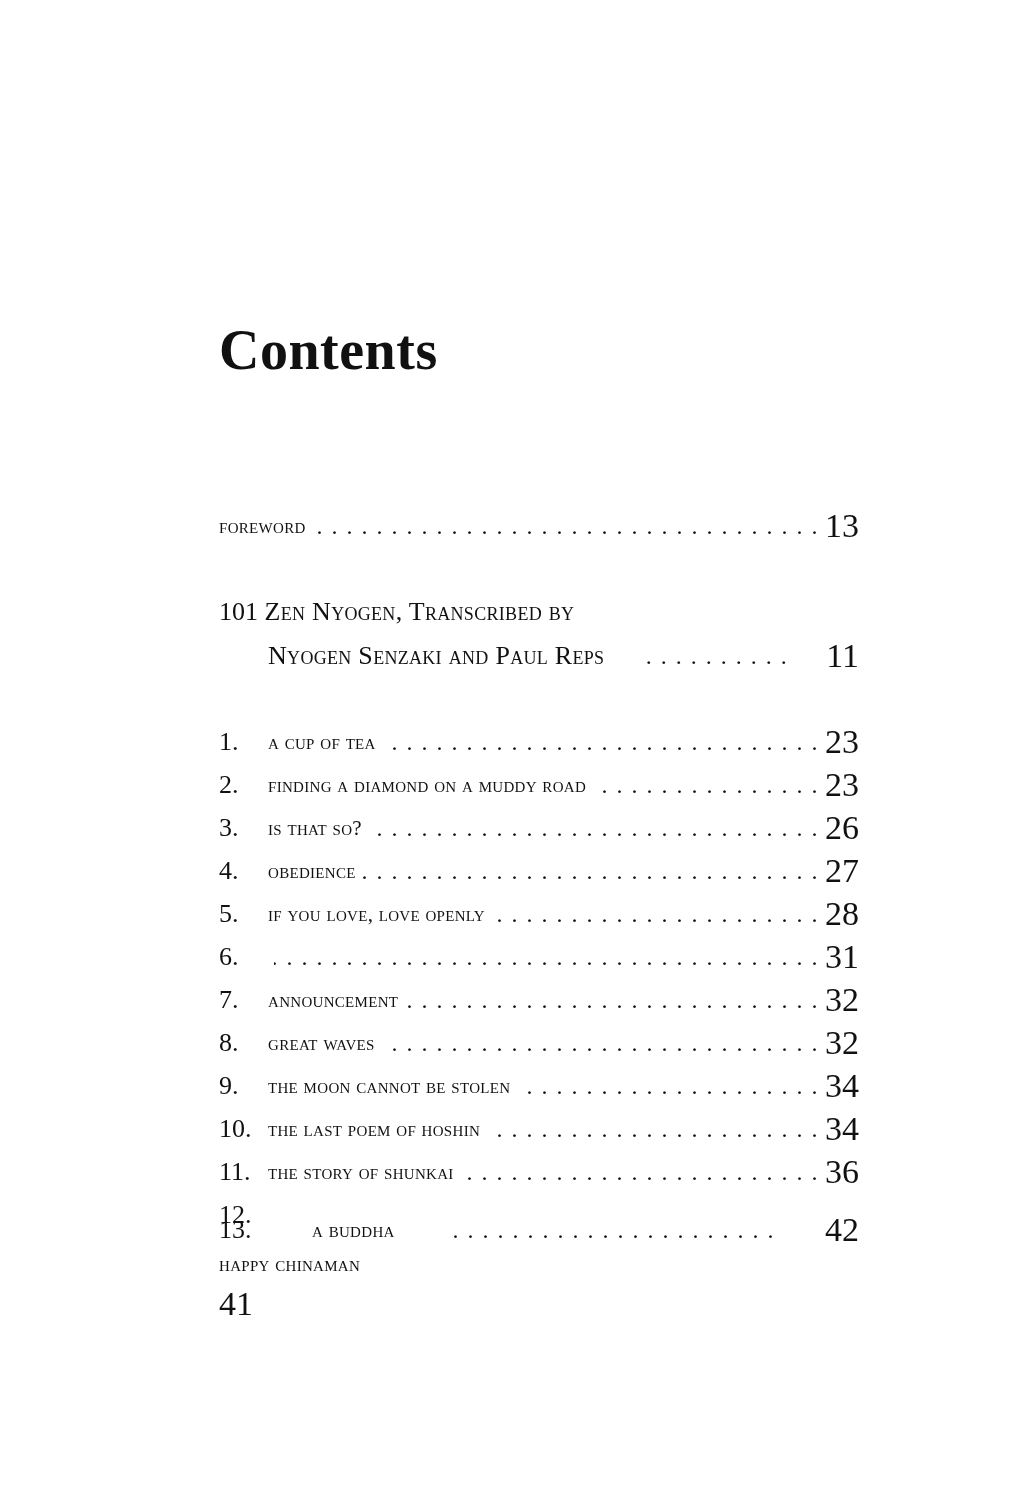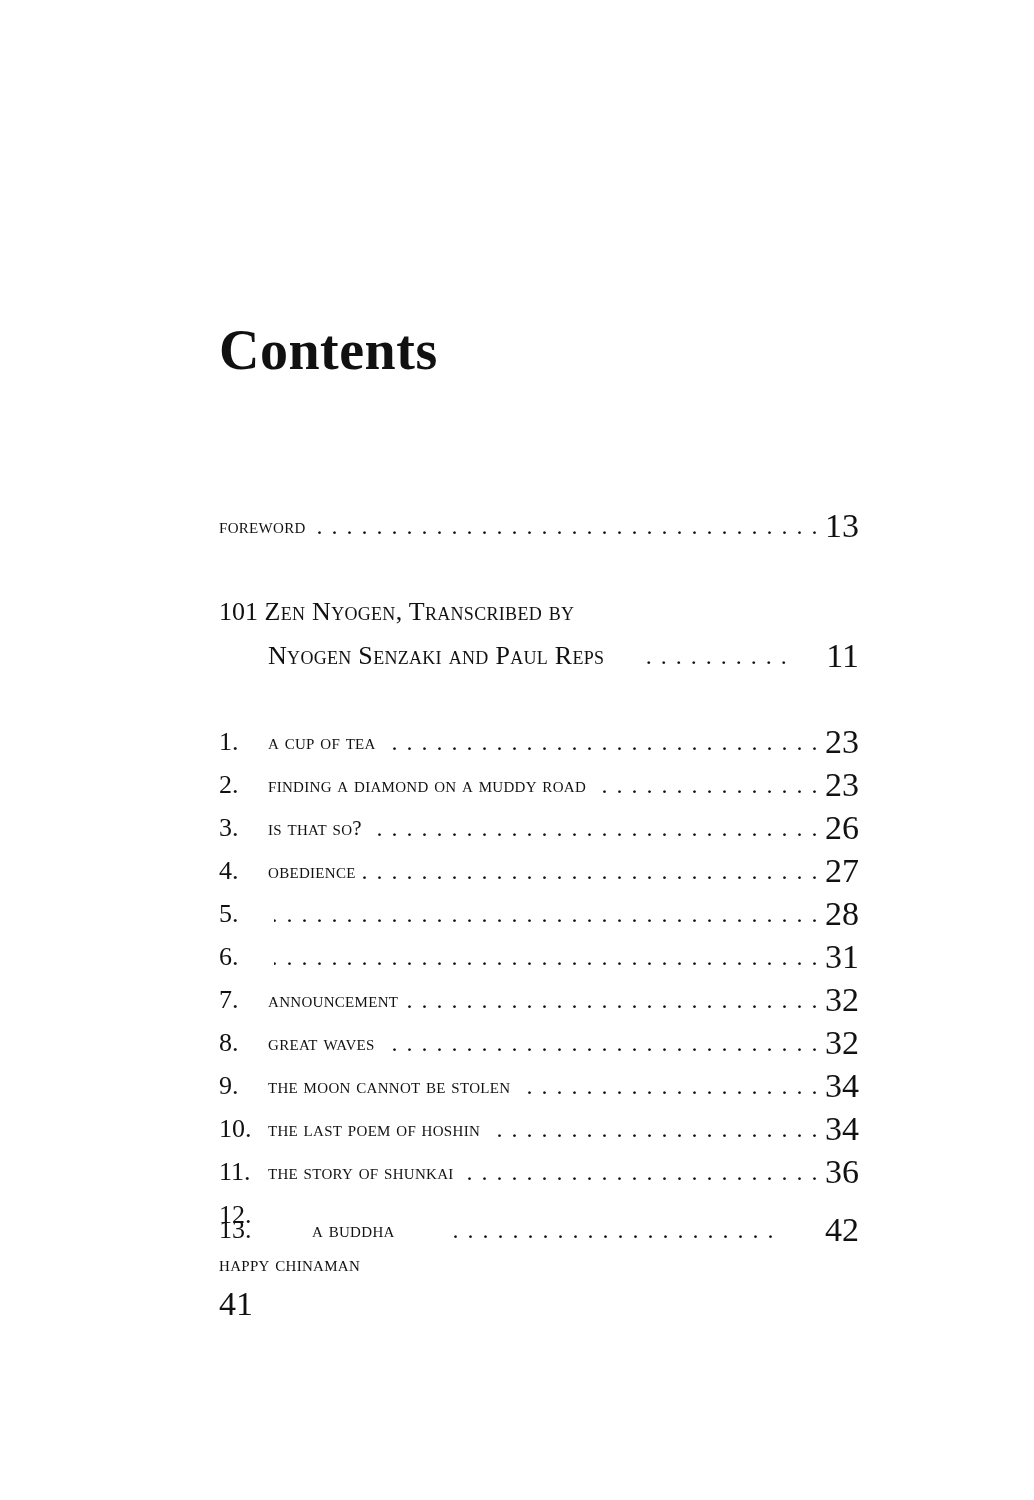--- a/index.html
+++ b/index.html
@@ -124,20 +124,21 @@
     <span class="page">26</span>
   </div>
   <div class="toc-row" style="top:851px;">
     <span class="num">4.</span>
     <span class="label sc-small">obedience</span>
     <span class="dots"></span>
     <span class="page">27</span>
   </div>
   <div class="toc-row" style="top:894px;">
     <span class="num">5.</span>
+    <span class="label sc-small">if you love, love openly</span>
     <span class="dots"></span>
     <span class="page">28</span>
   </div>
   <div class="toc-row" style="top:937px;">
     <span class="num">6.</span>
     <span class="dots"></span>
     <span class="page">31</span>
   </div>
   <div class="toc-row" style="top:980px;">
     <span class="num">7.</span>

